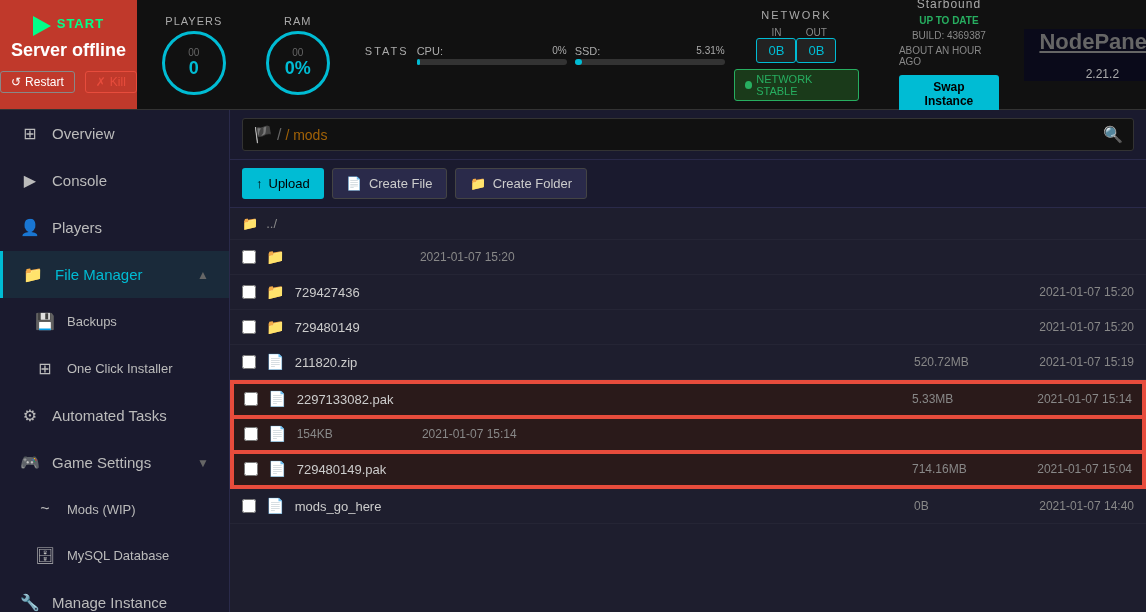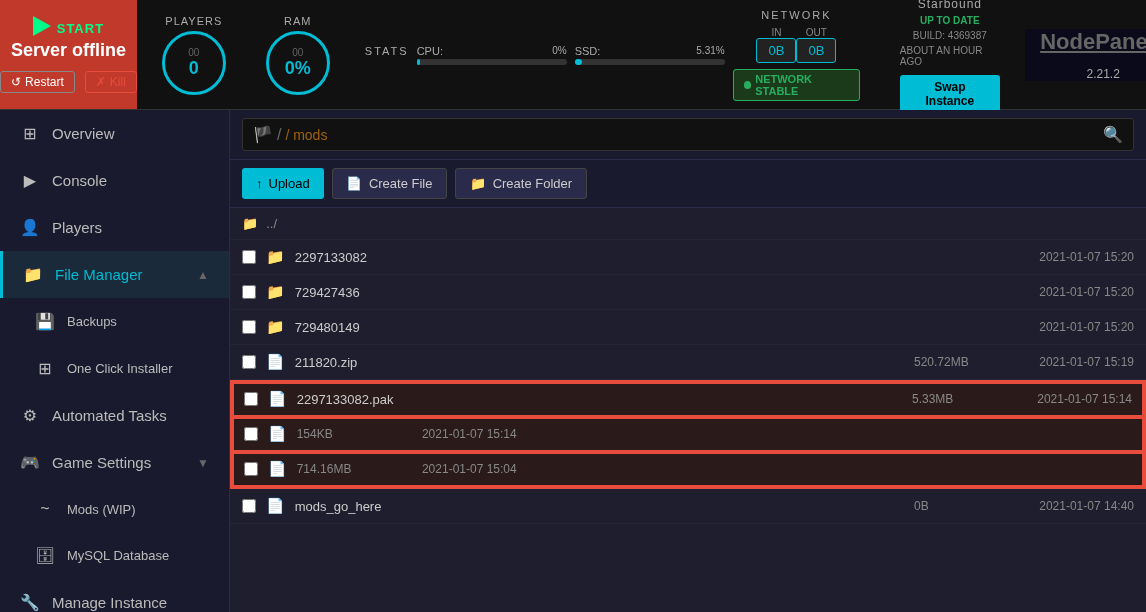--- a/index.html
+++ b/index.html
@@ -32,21 +32,21 @@
       gap: 4px;
       position: relative;
     }
     .server-offline-text {
       color: #fff;
       font-size: 18px;
       font-weight: bold;
     }
     .start-btn {
       display: flex;
-      align-items: flex-end;
+      align-items: flex-start;
       gap: 6px;
     }
     .start-triangle {
       width: 0;
       height: 0;
       border-top: 10px solid transparent;
       border-bottom: 10px solid transparent;
       border-left: 18px solid #00ff88;
     }
     .start-label {
@@ -194,21 +194,20 @@
     .network-stable {
       background: #1a3a1a;
       border: 1px solid #27ae60;
       color: #27ae60;
       font-size: 11px;
       padding: 3px 10px;
       border-radius: 3px;
       display: flex;
       align-items: center;
       gap: 4px;
-      font-weight: bold;
     }
     .stable-dot {
       width: 8px;
       height: 8px;
       background: #27ae60;
       border-radius: 50%;
     }
 
     .starbound-section {
       display: flex;
@@ -638,21 +637,20 @@
     <div class="file-list">
 
       <div class="back-row">
         <span>📁</span>
         <span>../</span>
       </div>
 
     <div class="file-item">
           <input type="checkbox" class="file-checkbox" style="">
           <span class="file-icon">📁</span>
-          <span class="file-name">2297133082</span>
           <span class="file-size"></span>
           <span class="file-date">2021-01-07 15:20</span>
         </div>
         <div class="file-item">
           <input type="checkbox" class="file-checkbox" style="">
           <span class="file-icon">📁</span>
           <span class="file-name">729427436</span>
           <span class="file-size"></span>
           <span class="file-date">2021-01-07 15:20</span>
         </div>
@@ -680,20 +678,21 @@
           </div>
           <div class="file-item highlighted">
             <input type="checkbox" class="file-checkbox" style="">
             <span class="file-icon">📄</span>
             <span class="file-size">154KB</span>
             <span class="file-date">2021-01-07 15:14</span>
           </div>
           <div class="file-item highlighted">
             <input type="checkbox" class="file-checkbox" style="">
             <span class="file-icon">📄</span>
+            <span class="file-name">729480149.pak</span>
             <span class="file-size">714.16MB</span>
             <span class="file-date">2021-01-07 15:04</span>
           </div>
         </div>
         <div class="file-item">
           <input type="checkbox" class="file-checkbox" style="">
           <span class="file-icon">📄</span>
           <span class="file-name">mods_go_here</span>
           <span class="file-size">0B</span>
           <span class="file-date">2021-01-07 14:40</span>

